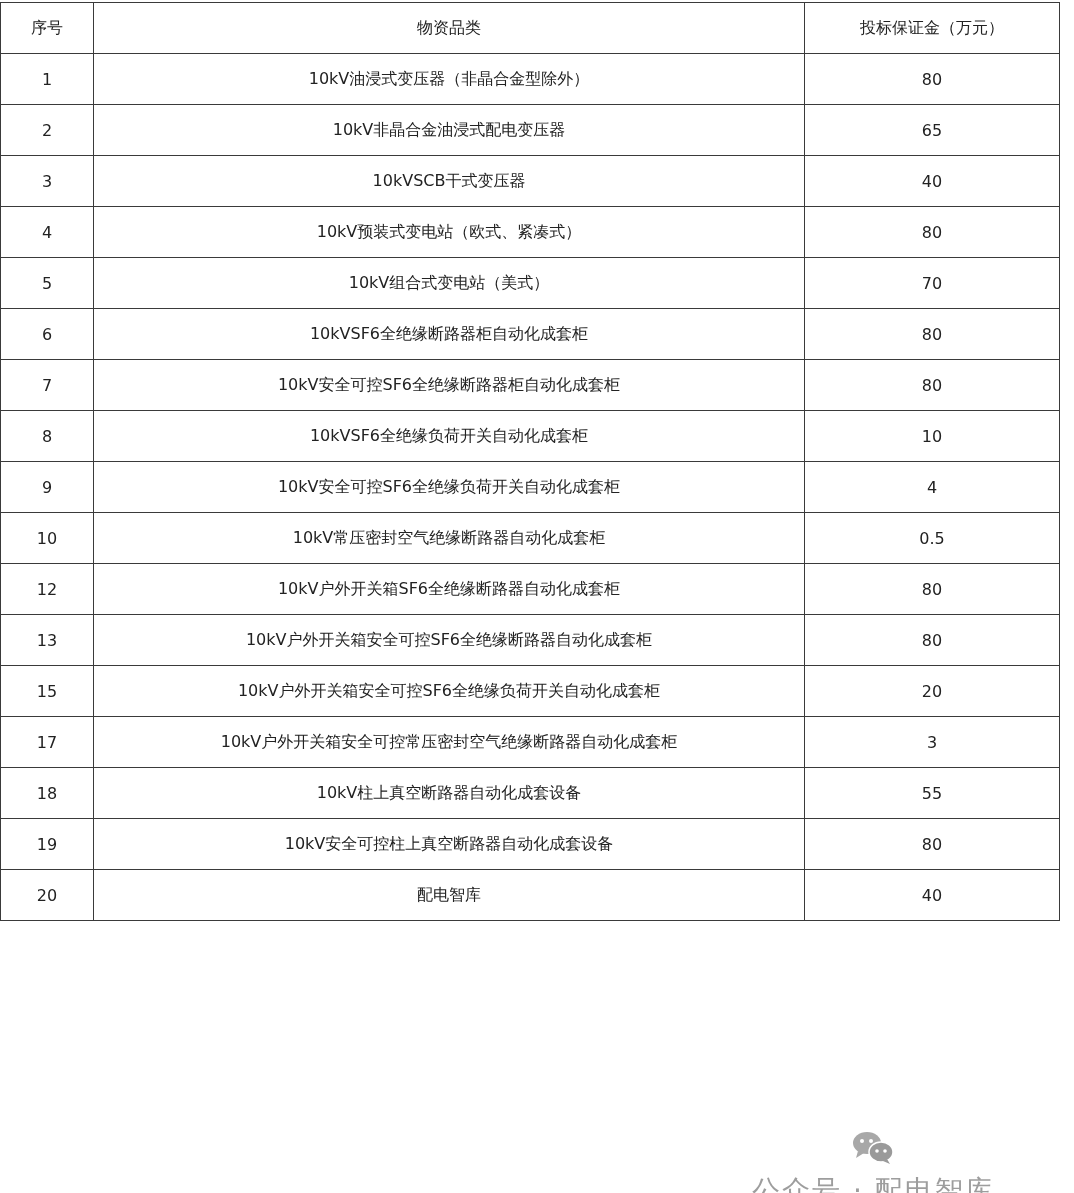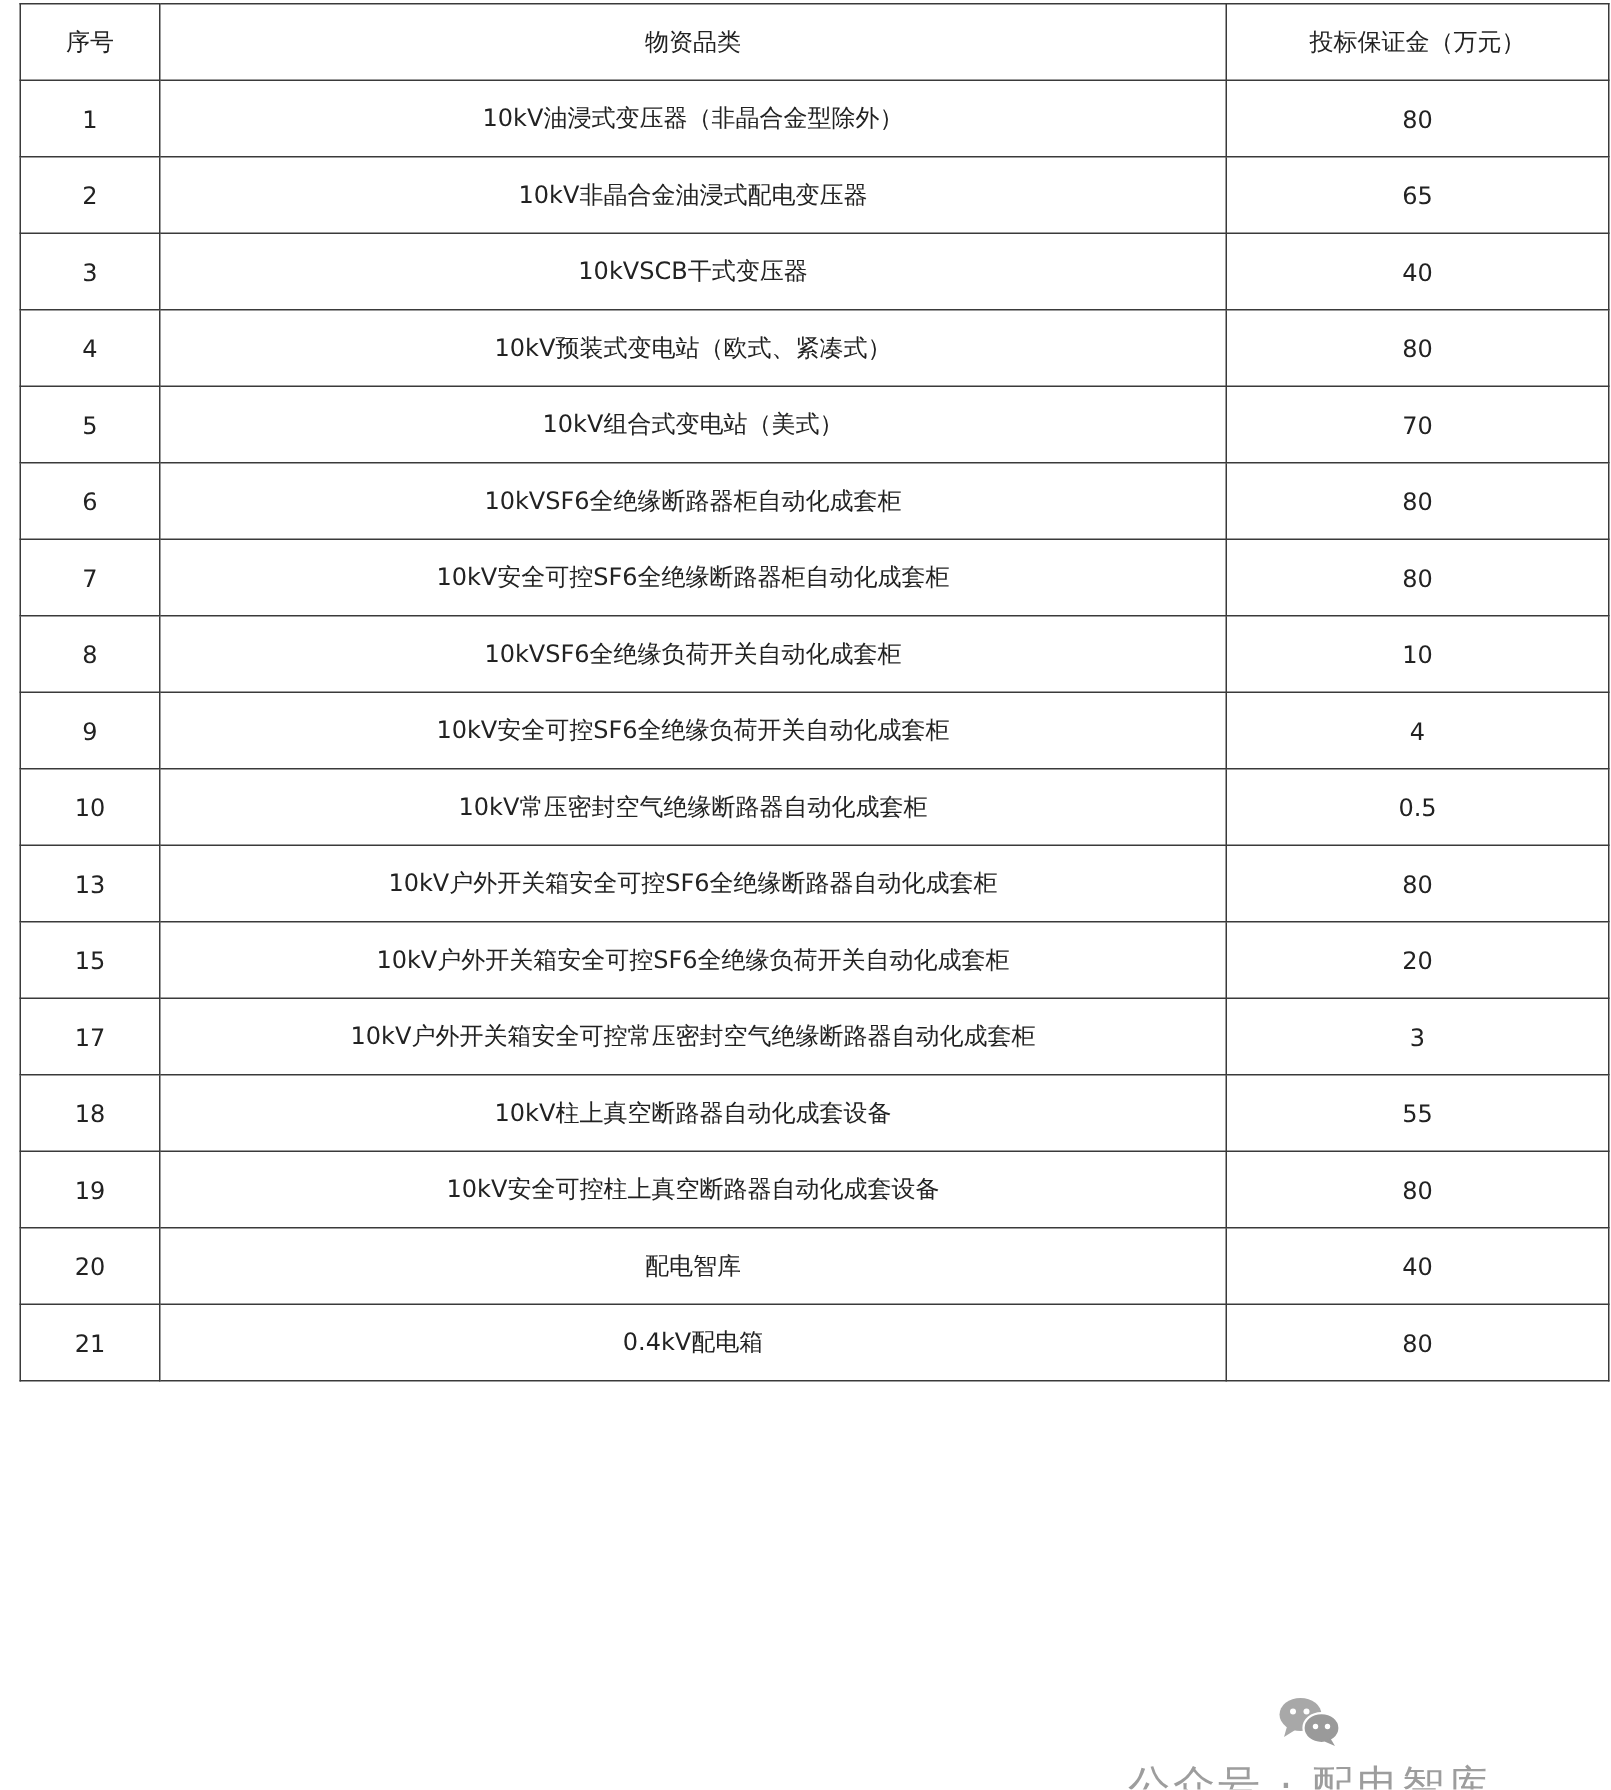--- a/index.html
+++ b/index.html
@@ -1,18 +1,18 @@
 <!DOCTYPE html>
 <html><head>
 <meta charset="utf-8">
 <style>
   html, body { margin: 0; padding: 0; background: #ffffff; }
   body { width: 1074px; height: 1193px; position: relative; overflow: hidden;
          font-family: "DejaVu Sans", "Liberation Sans", sans-serif; color: #222; }
-  .tbl { position: absolute; left: 13px; top: 2px; border-collapse: collapse; table-layout: fixed; }
+  .tbl { position: absolute; left: 0; top: 2px; border-collapse: collapse; table-layout: fixed; }
   .tbl td, .tbl th { border: 1px solid #3a3a3a; text-align: center; vertical-align: middle;
          font-size: 16px; font-weight: normal; height: 50px; padding: 0; color: #222; }
   .c1 { width: 93px; } .c2 { width: 711px; } .c3 { width: 255px; }
   .watermark { position: absolute; left: 752px; top: 1130px; display: flex; align-items: center;
          gap: 8px; color: rgba(140,140,140,0.85); font-size: 28px; letter-spacing: 2px; pointer-events: none; flex-direction: column; }
   .wm-icon { width: 42px; height: 34px; position: relative; }
 </style>
 </head>
 <body>
 
@@ -74,20 +74,25 @@
         <td>9</td>
         <td>10kV安全可控SF6全绝缘负荷开关自动化成套柜</td>
         <td>4</td>
       </tr>
       <tr>
         <td>10</td>
         <td>10kV常压密封空气绝缘断路器自动化成套柜</td>
         <td>0.5</td>
       </tr>
       <tr>
+        <td>12</td>
+        <td>10kV户外开关箱SF6全绝缘断路器自动化成套柜</td>
+        <td>80</td>
+      </tr>
+      <tr>
         <td>13</td>
         <td>10kV户外开关箱安全可控SF6全绝缘断路器自动化成套柜</td>
         <td>80</td>
       </tr>
       <tr>
         <td>15</td>
         <td>10kV户外开关箱安全可控SF6全绝缘负荷开关自动化成套柜</td>
         <td>20</td>
       </tr>
       <tr>
@@ -103,25 +108,20 @@
       <tr>
         <td>19</td>
         <td>10kV安全可控柱上真空断路器自动化成套设备</td>
         <td>80</td>
       </tr>
       <tr>
         <td>20</td>
         <td>配电智库</td>
         <td>40</td>
       </tr>
-      <tr>
-        <td>21</td>
-        <td>0.4kV配电箱</td>
-        <td>80</td>
-      </tr>
     </tbody>
 </table>
 
 <div class="watermark">
   <span class="wm-icon">
     <svg width="42" height="34" viewBox="0 0 42 34">
       <ellipse cx="15" cy="13" rx="14" ry="11" fill="#a8a8a8"></ellipse>
       <path d="M6 21 L4 28 L12 23 Z" fill="#a8a8a8"></path>
       <circle cx="10" cy="11" r="2" fill="#fff"></circle>
       <circle cx="19" cy="11" r="2" fill="#fff"></circle>

